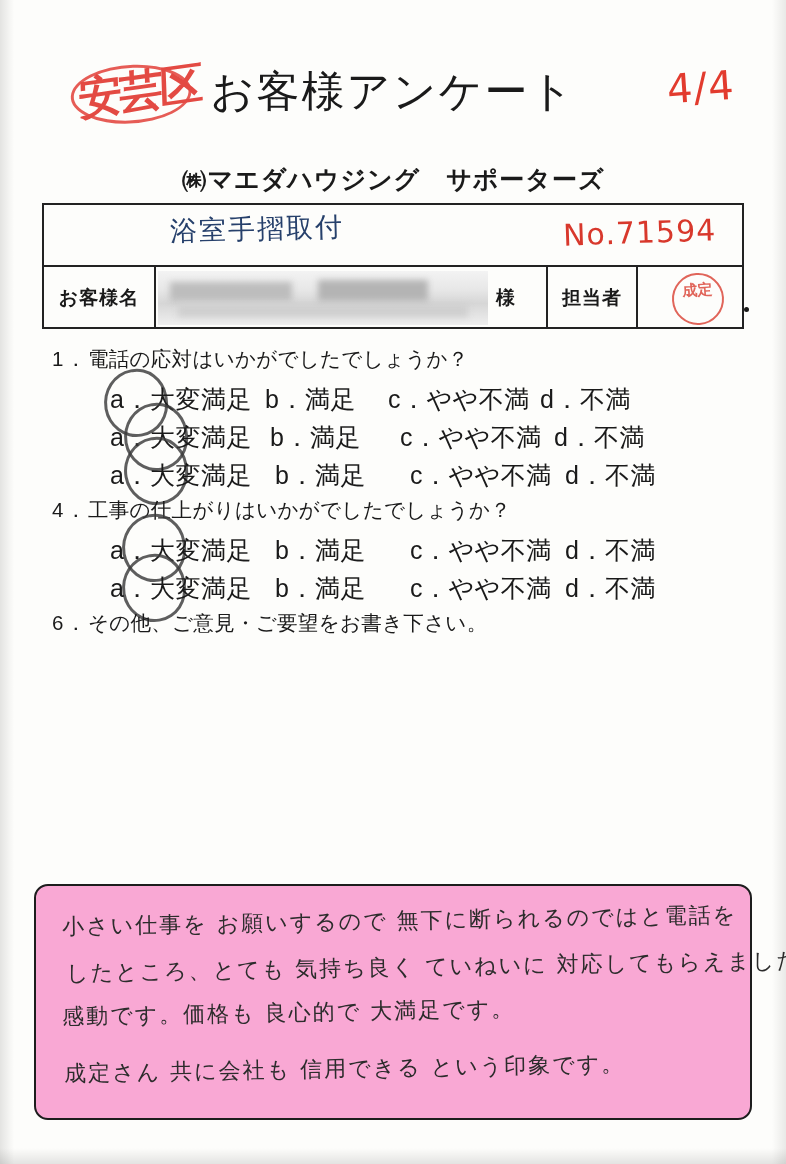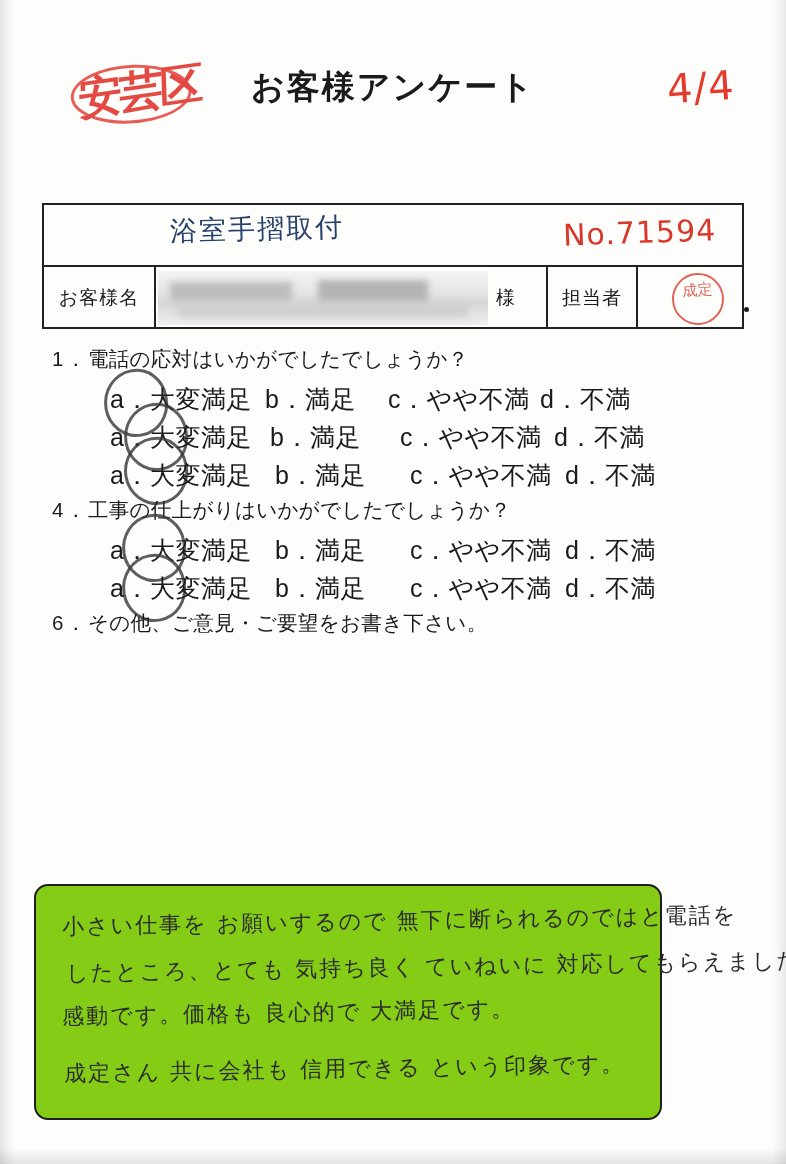--- a/index.html
+++ b/index.html
@@ -26,22 +26,22 @@
     top: 34px;
     left: 0;
     width: 786px;
     height: 58px;
   }
   .doc-title {
     position: absolute;
     left: 0; right: 0;
     top: 36px;
     text-align: center;
-    font-size: 33px;
-    font-weight: bold;
+    font-size: 43px;
+    font-weight: normal;
     letter-spacing: 2px;
     line-height: 1;
   }
   .stamp-red {
     position: absolute;
     left: 78px;
     top: 28px;
     font-size: 44px;
     color: #e0322a;
     font-family: "DejaVu Sans", sans-serif;
@@ -100,21 +100,21 @@
     border: 2px solid #222;
     box-sizing: border-box;
   }
   .info-row {
     position: absolute;
     left: 0;
     width: 100%;
     box-sizing: border-box;
   }
   .row1 { top: 0; height: 62px; border-bottom: 2px solid #222; }
-  .row2 { top: 62px; height: 62px; }
+  .row2 { top: 62px; height: 62px; font-weight: bold; }
   .cell-label {
     position: absolute;
     left: 0; top: 0;
     width: 112px;
     height: 100%;
     border-right: 2px solid #222;
     box-sizing: border-box;
     display: flex;
     align-items: center;
     justify-content: center;
@@ -264,26 +264,26 @@
     border: 3px solid #3a3a3a;
     border-radius: 52% 48% 50% 50%;
     transform: rotate(-10deg);
     opacity: .82;
   }
   
   .comment-box {
     position: absolute;
     left: 34px;
     top: 884px;
-    width: 628px;
+    width: 718px;
     height: 236px;
     border: 2px solid #1d1d1d;
     border-radius: 14px;
     box-sizing: border-box;
-    background: #84cc16;
+    background: #f9a8d4;
   }
   .hw-line {
     position: absolute;
     left: 26px;
     font-family: "DejaVu Sans", sans-serif;
     color: #2c2c2c;
     font-size: 22px;
     letter-spacing: 2px;
     white-space: nowrap;
     transform: rotate(-1deg);
@@ -316,20 +316,21 @@
   <div class="title-row">
     <div class="stamp-red">
       <span class="circ"></span>
       <span>安芸区</span>
     </div>
     <div class="doc-title">お客様アンケート</div>
     <div class="page-num">4/4</div>
   </div>
 
 
+  <div class="company">㈱マエダハウジング　サポーターズ</div>
 
   <div class="info-table">
     <div class="info-row row1">
       <div class="cell-hand-content hand hand-blue">浴室手摺取付</div>
       <div class="cell-no hand hand-red">No.71594</div>
     </div>
     <div class="info-row row2">
       <div class="cell-label">お客様名</div>
       <div class="redact">
         <div class="redact-strip"></div>

